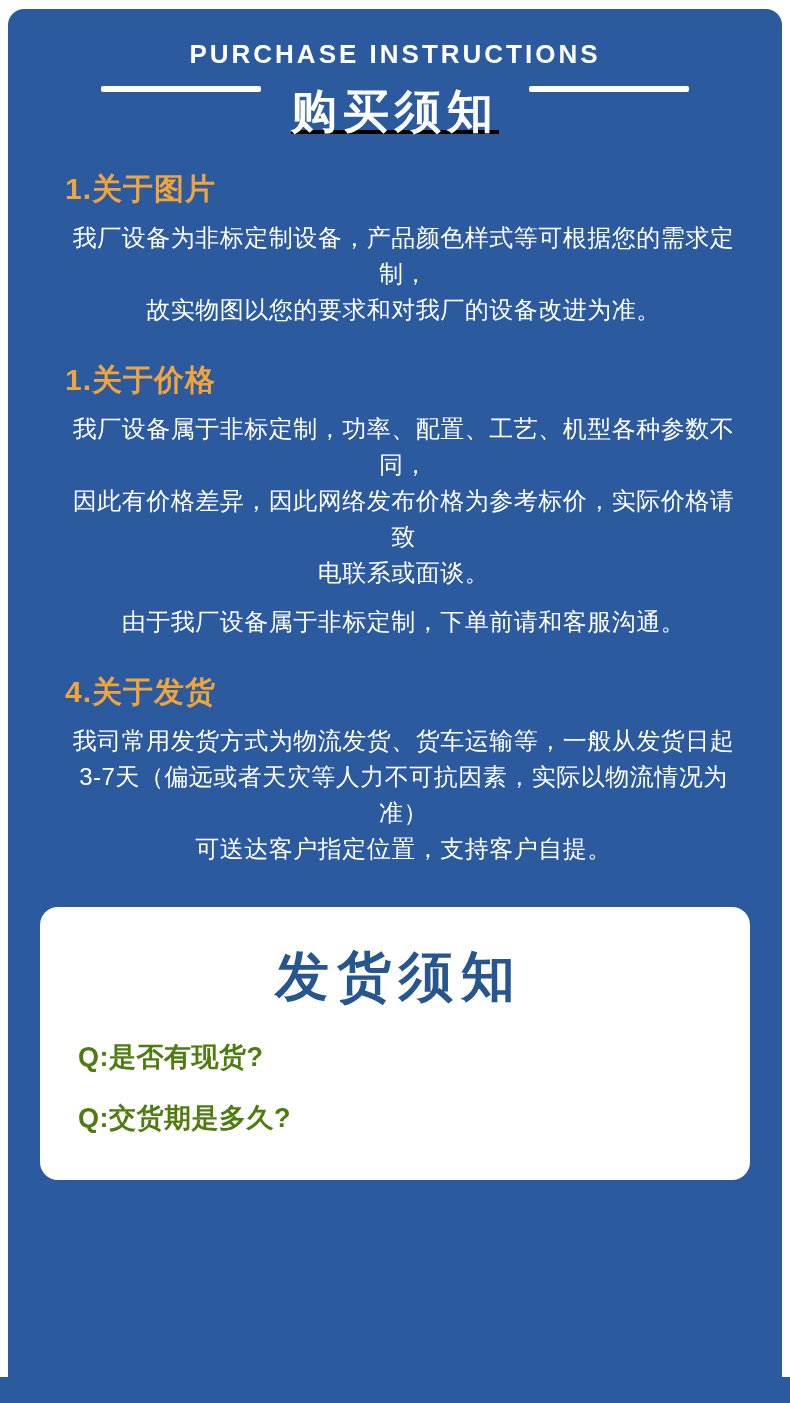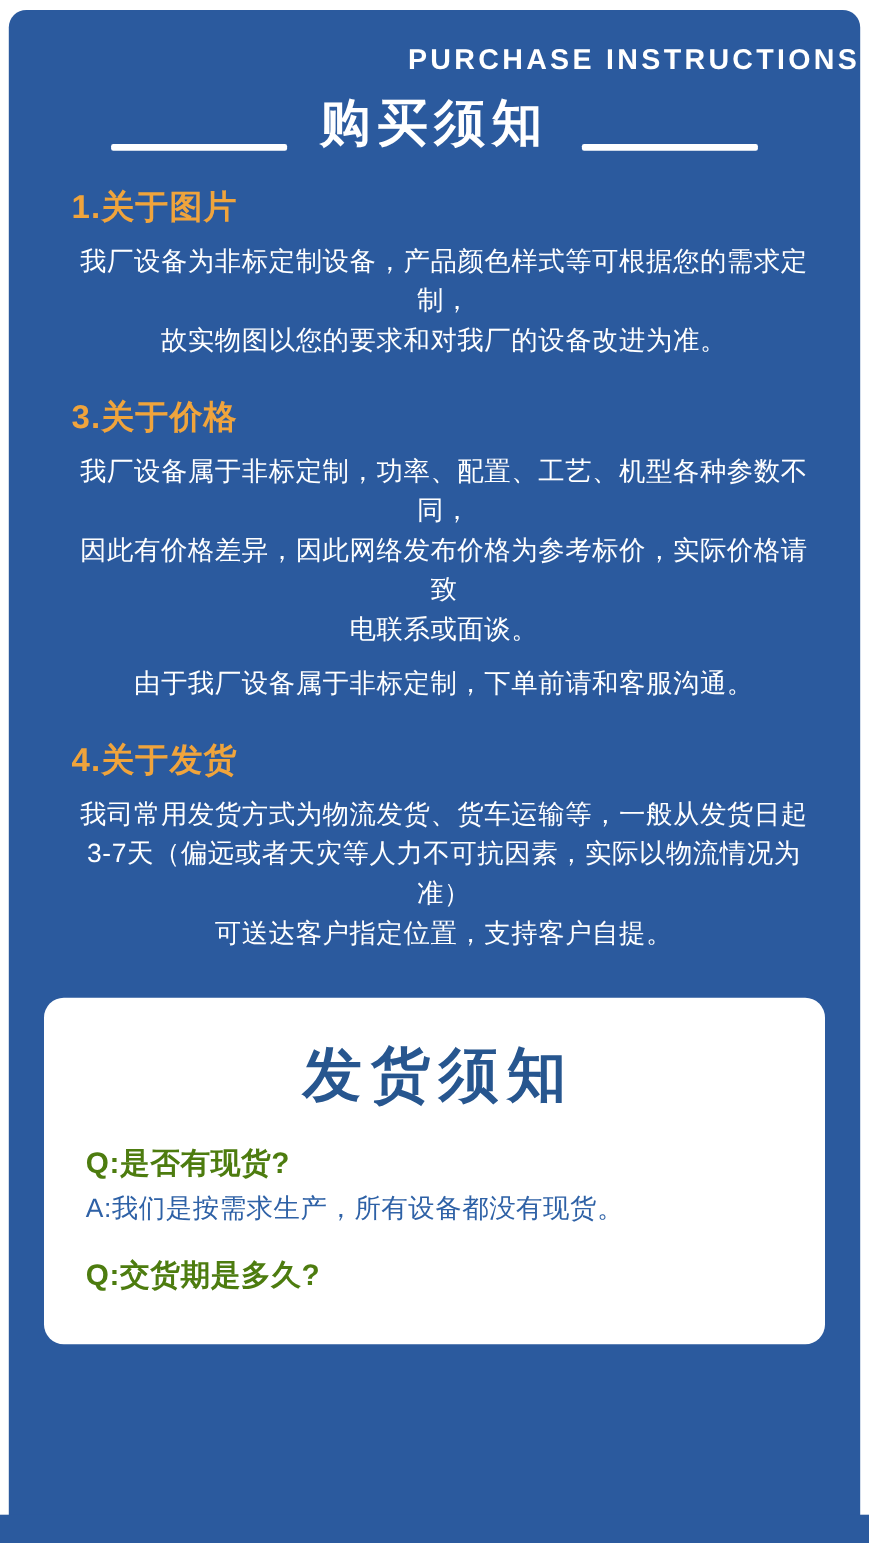--- a/index.html
+++ b/index.html
@@ -14,32 +14,33 @@
   .panel {
     position: absolute;
     left: 8px; top: 9px; right: 8px; bottom: 0;
     background: #2b5a9e;
     border-radius: 16px 16px 0 0;
     overflow: hidden;
   }
 
   .en-title {
     margin-top: 30px;
-    text-align: right;
+    text-align: center;
     color: #ffffff;
     font-size: 26px;
     font-weight: bold;
     letter-spacing: 3px;
   }
 
   .cn-title-row {
     margin-top: 16px;
     display: flex;
-    align-items: flex-end;
+    align-items: flex-start;
     justify-content: center;
+    text-decoration: underline;
   }
   .rule {
     display: inline-block;
     width: 160px; height: 6px;
     background: #ffffff;
     border-radius: 2px;
   }
   .cn-title {
     color: #ffffff;
     font-size: 46px;
@@ -123,42 +124,41 @@
       <span class="rule"></span>
     </div>
 
     <div class="sections">
       <section class="notice-section">
         <h2>1.关于图片</h2>
         <p>我厂设备为非标定制设备，产品颜色样式等可根据您的需求定制，
 故实物图以您的要求和对我厂的设备改进为准。</p>
       </section>
       <section class="notice-section">
-        <h2>3.关于价格</h2>
+        <h2>1.关于价格</h2>
         <p>我厂设备属于非标定制，功率、配置、工艺、机型各种参数不同，
 因此有价格差异，因此网络发布价格为参考标价，实际价格请致
 电联系或面谈。</p>
       </section>
       <section class="notice-section">
         <p>由于我厂设备属于非标定制，下单前请和客服沟通。</p>
       </section>
       <section class="notice-section">
         <h2>4.关于发货</h2>
         <p>我司常用发货方式为物流发货、货车运输等，一般从发货日起
 3-7天（偏远或者天灾等人力不可抗因素，实际以物流情况为准）
 可送达客户指定位置，支持客户自提。</p>
       </section>
     </div>
 
     <div class="faq-card">
       <h2 class="faq-title">发货须知</h2>
 
       <div class="faq-item">
         <div class="faq-q">Q:是否有现货?</div>
-        <div class="faq-a">A:我们是按需求生产，所有设备都没有现货。</div>
       </div>
       <div class="faq-item">
         <div class="faq-q">Q:交货期是多久?</div>
 
       </div>
 
     </div>
 
   </div>
 

